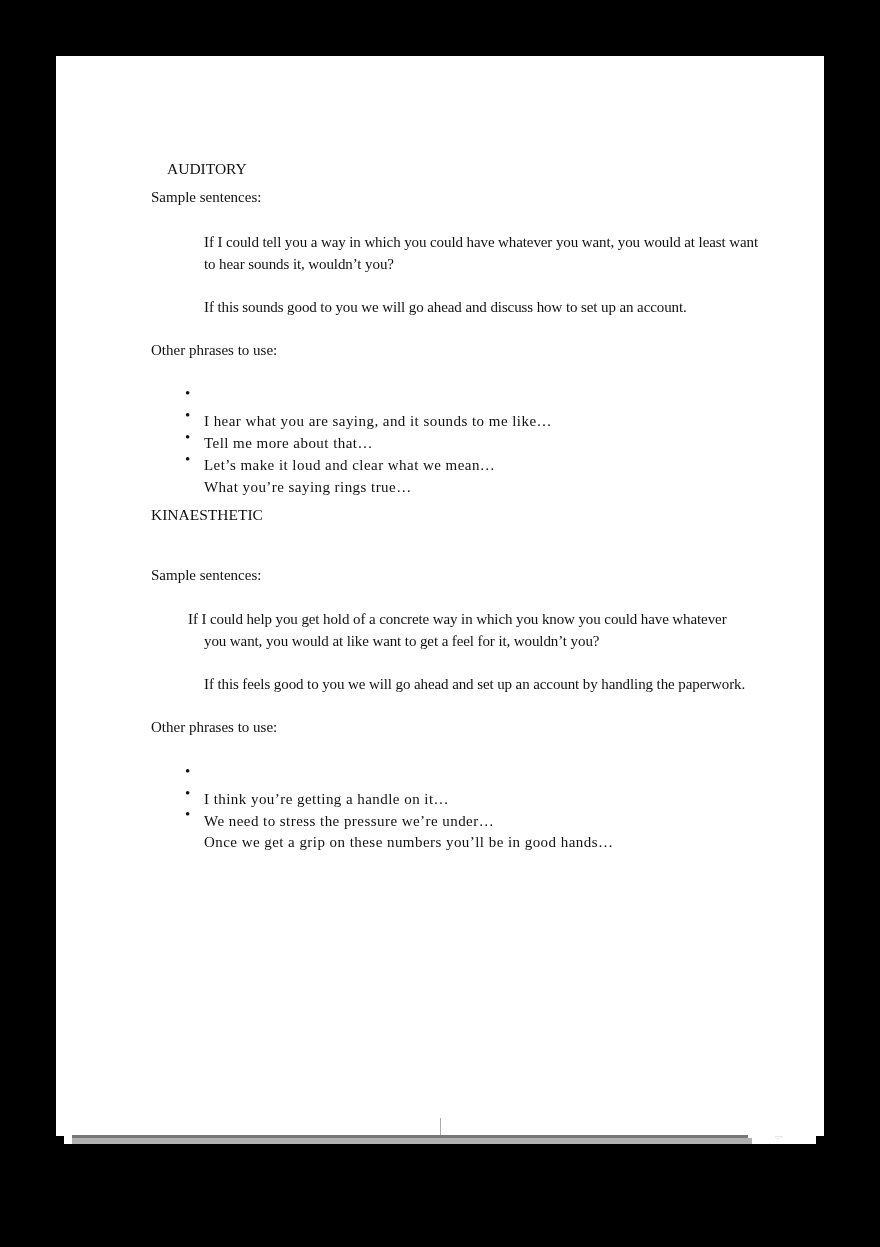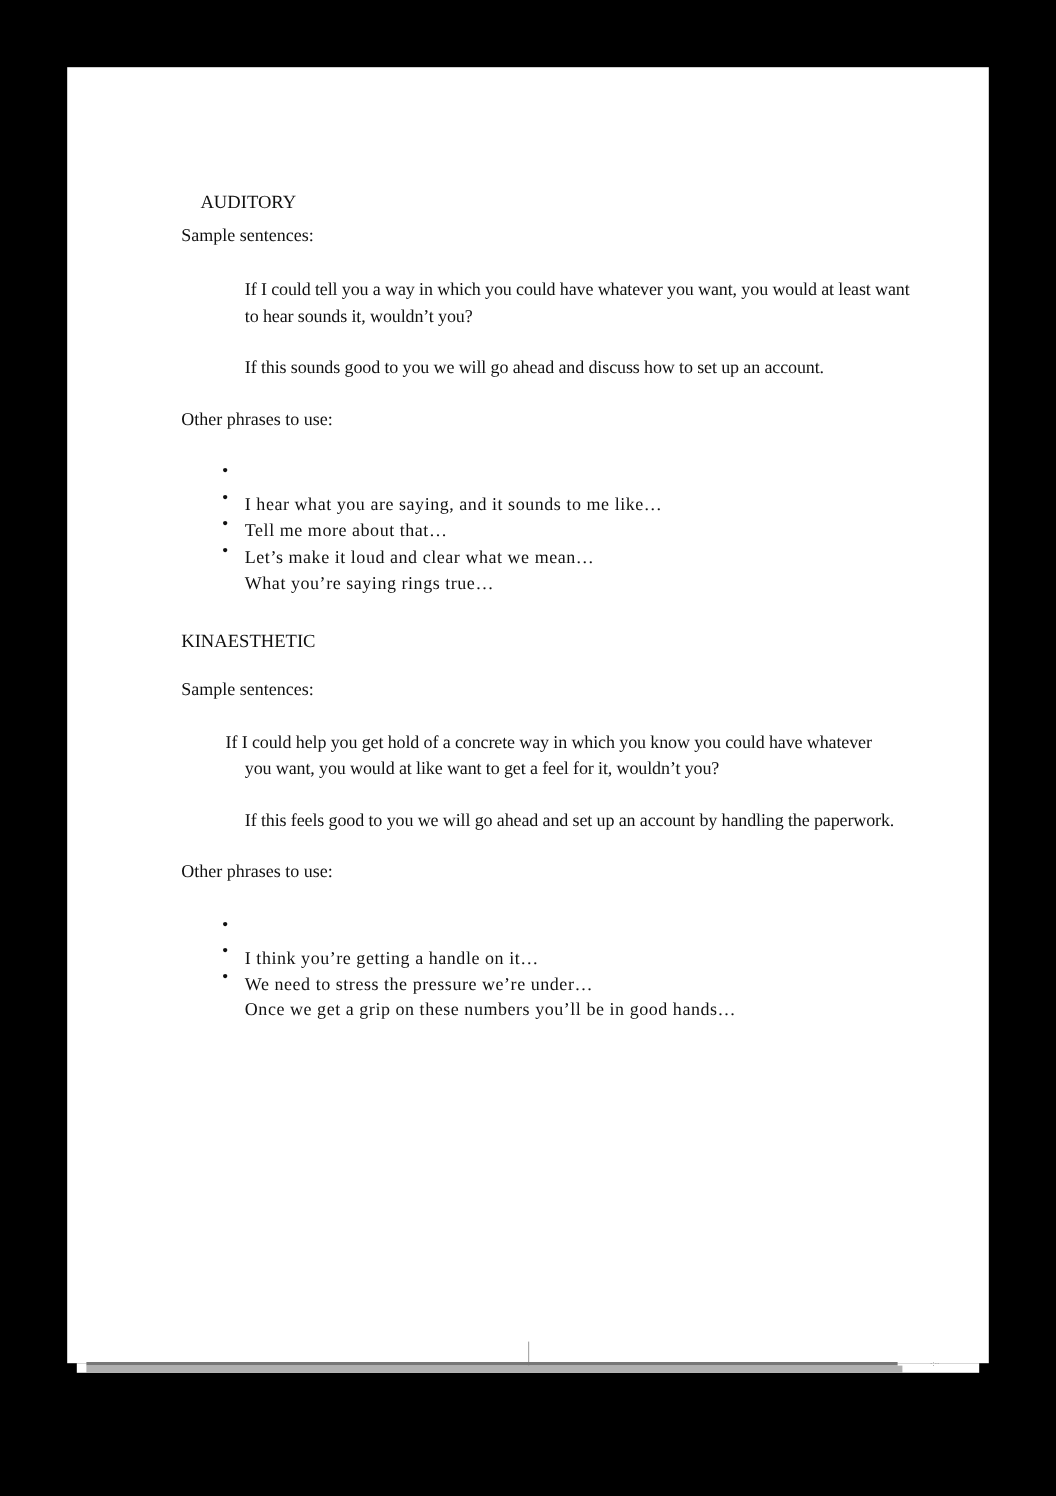--- a/index.html
+++ b/index.html
@@ -125,21 +125,21 @@
       <span class="bullet-text">Let’s make it loud and clear what we mean…</span>
     </div>
     <div class="bullet-row" style="top:451px;">
       <span class="bullet-dot">•</span>
       <span class="bullet-text">What you’re saying rings true…</span>
     </div>
   </div>
 </div>
 
 <div>
-  <div class="abs heading" style="left:151px; top:526px;">KINAESTHETIC</div>
+  <div class="abs heading" style="left:151px; top:506px;">KINAESTHETIC</div>
   <div class="abs label" style="left:151px; top:567px;">Sample sentences:</div>
 
   <div class="abs sample" style="left:188px; top:611px;">If I could help you get hold of a concrete way in which you know you could have whatever</div>
   <div class="abs sample" style="left:204px; top:633px;">you want, you would at like want to get a feel for it, wouldn’t you?</div>
   <div class="abs sample" style="left:204px; top:676px;text-align:center;">If this feels good to you we will go ahead and set up an account by handling the paperwork.</div>
 
   <div class="abs label" style="left:151px; top:719px;">Other phrases to use:</div>
 
   <div>
     <div class="bullet-row" style="top:763px;">

